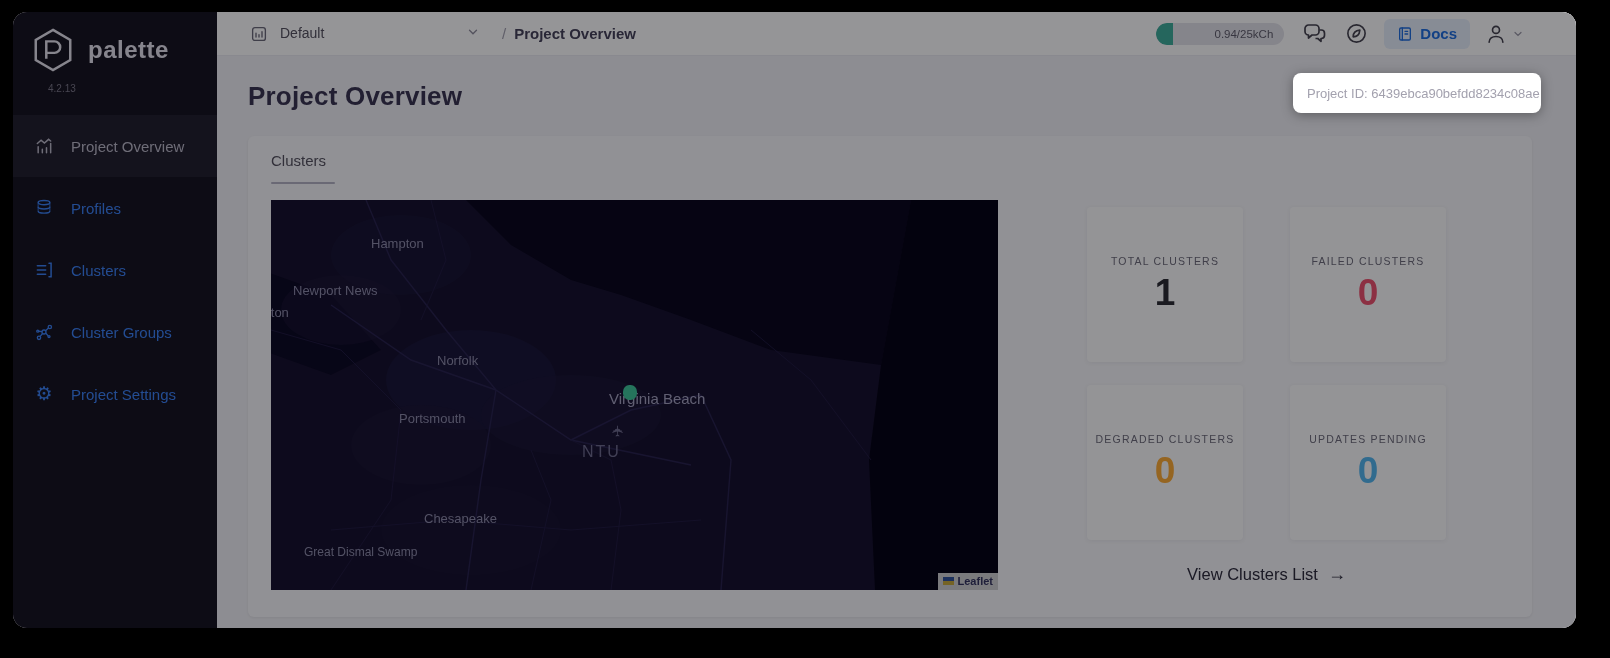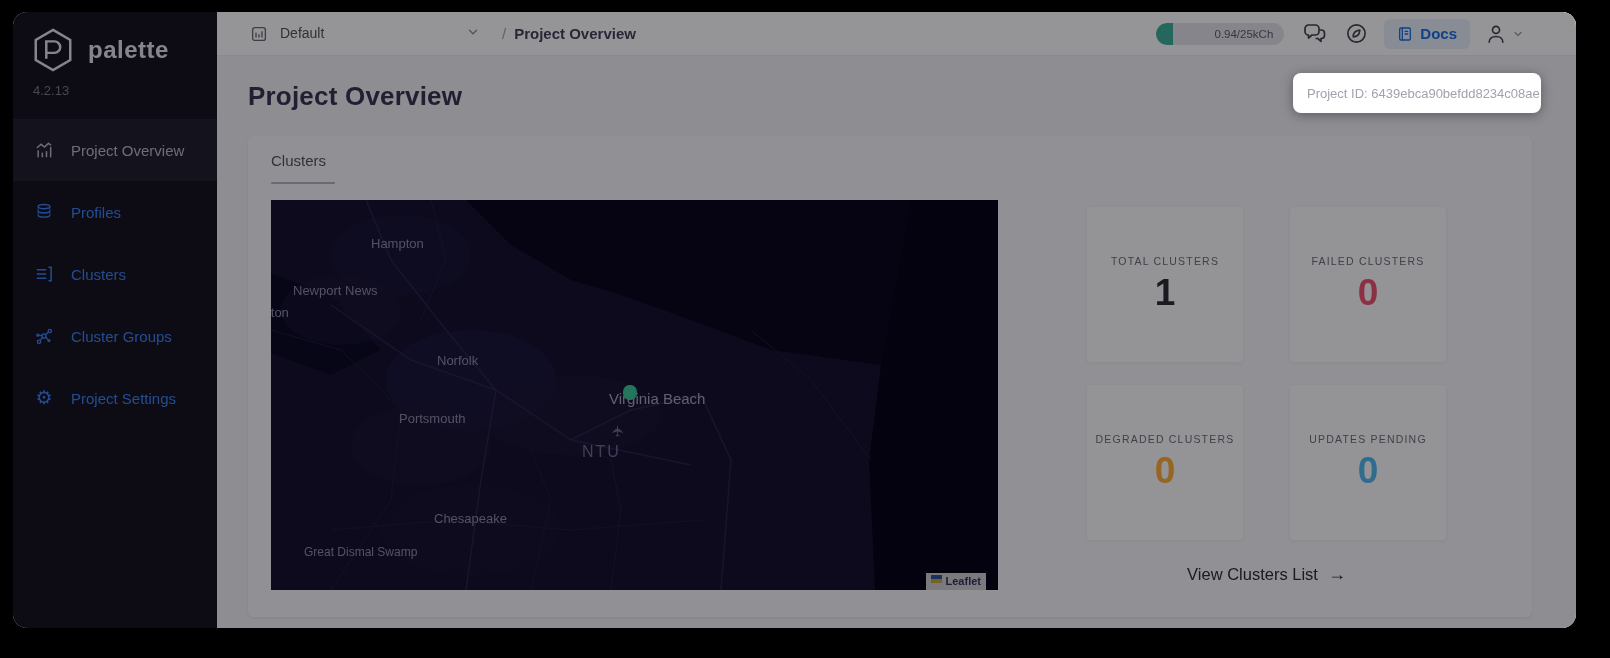--- a/index.html
+++ b/index.html
@@ -9,21 +9,21 @@
 
   
   .window { position:absolute; left:13px; top:12px; right:34px; bottom:30px;
     border-radius:14px; overflow:hidden; display:flex; background:#f2f2f6; }
 
   
   .sidebar { width:204px; background:#16131f; flex-shrink:0; display:flex; flex-direction:column; }
   .logo-row { display:flex; align-items:center; gap:12px; padding:15px 0 0 17px; }
   .logo-mark { width:46px; height:46px; }
   .logo-text { font-size:24px; font-weight:700; color:#e6e4ee; letter-spacing:.5px; }
-  .version { padding:10px 0 0 20px; font-size:13px; color:#7a7888; }
+  .version { padding:10px 0 0 35px; font-size:10px; color:#7a7888; }
   .nav { margin-top:21px; display:flex; flex-direction:column; }
   .nav-item { height:62px; display:flex; align-items:center; gap:17px; padding-left:21px;
     color:#3b82f6; cursor:pointer; }
   .nav-item.active { background:#221f2e; color:#bcbac9; }
   .nav-item .nico { width:20px; height:20px; flex-shrink:0; }
   .nav-item .nlabel { font-size:15px; }
   .gear-glyph { font-size:19px; line-height:20px; width:20px; text-align:center; }
 
   
   .main { flex:1; display:flex; flex-direction:column; background:#f2f2f6; }
@@ -69,27 +69,27 @@
   .map svg.geo { position:absolute; inset:0; }
   .map-label { position:absolute; color:#8e8caa; font-size:13px; white-space:nowrap; }
   .map-label.big { font-size:15px; color:#a5a3c0; }
   .ml0 { left:100px; top:36px; }
   .ml1 { left:22px;  top:83px;text-align:right; }
   .ml2 { left:-6px;  top:105px; }
   .ml3 { left:166px; top:153px; }
   .ml4 { left:338px; top:190px; }
   .ml5 { left:128px; top:211px; }
   .ml6 { left:311px; top:243px; font-size:16px; letter-spacing:2px; color:#6e6b8d; }
-  .ml7 { left:163px; top:311px; }
+  .ml7 { left:153px; top:311px; }
   .ml8 { left:33px;  top:345px; font-size:12px; }
   .marker { position:absolute; left:352px; top:185px; width:14px; height:15px; border-radius:45%; }
   .plane { position:absolute; left:341px; top:222px; font-size:15px; color:#6e6b8d;
     transform:rotate(-90deg); }
-  .attribution { position:absolute; right:12px; bottom:0; background:rgba(244,244,246,.85);
-    display:flex; gap:4px; padding:2px 5px 3px 5px; }
+  .attribution { position:absolute; right:0; bottom:0; background:rgba(244,244,246,.85);
+    display:flex; align-items:center; gap:4px; padding:2px 5px 3px 5px; }
   .flag { width:11px; height:8px; display:flex; flex-direction:column; }
   .flag .b { flex:1; background:#31549e; } .flag .y { flex:1; background:#c9a93c; }
   .attr-text { font-size:11px; color:#33335e; font-weight:600; }
 
   
   .stats-col { margin-left:89px; width:359px; padding-top:7px; }
   .stats-grid { display:grid; grid-template-columns:156px 156px; grid-template-rows:155px 155px;
     column-gap:47px; row-gap:23px; }
   .stat-card { background:#fdfdfe; border-radius:4px; box-shadow:0 1px 4px rgba(50,50,70,.07);
     display:flex; flex-direction:column; align-items:center; justify-content:center; }

